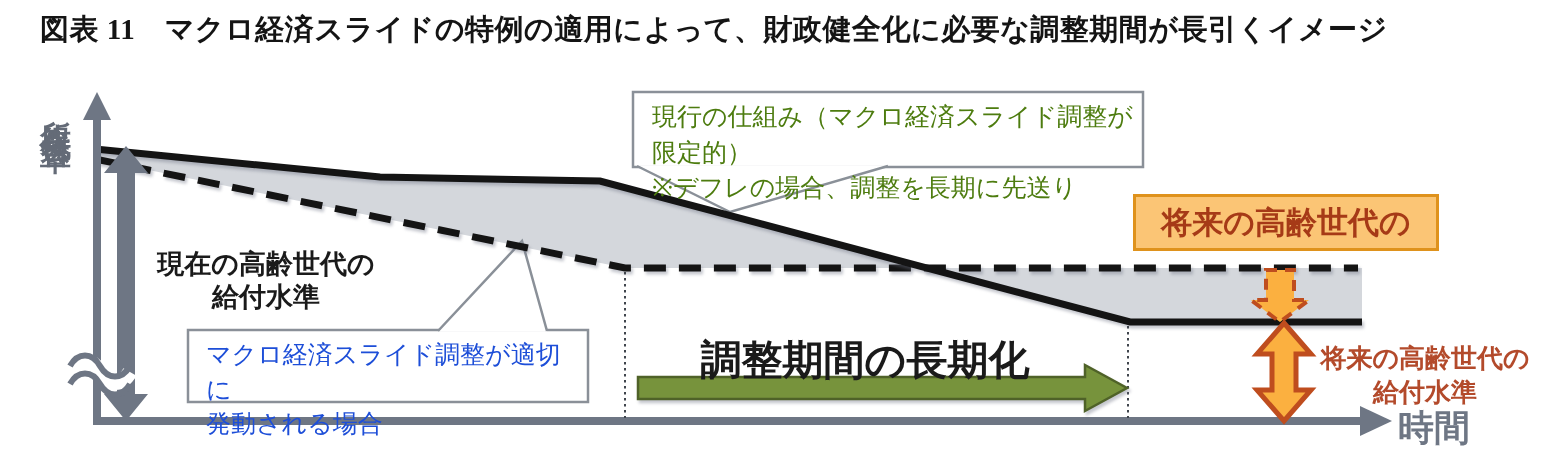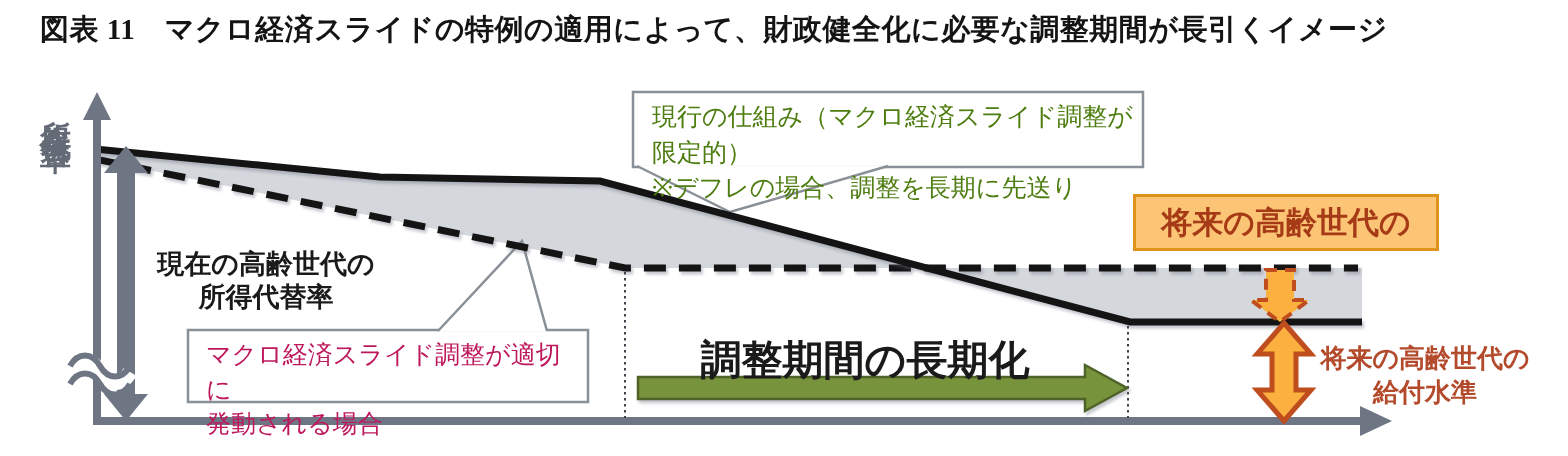--- a/index.html
+++ b/index.html
@@ -25,21 +25,21 @@
   .current-benefit{
     left:140px;top:248px;width:252px;text-align:center;
     font-size:27px;font-weight:600;color:#1a1a1a;line-height:1.22;white-space:pre-line;
   }
   .callout-text-top{
     left:652px;top:99px;width:486px;
     font-size:25px;color:#4d7c0f;line-height:1.42;white-space:pre-line;
   }
   .callout-text-bottom{
     left:206px;top:337px;width:380px;
-    font-size:25px;color:#be185d;line-height:1.38;white-space:pre-line;
+    font-size:25px;color:#1d4ed8;line-height:1.38;white-space:pre-line;
   }
   .adjustment-label{
     left:650px;top:333px;width:430px;text-align:center;
     font-size:41px;font-weight:bold;color:#1a1a1a;white-space:nowrap;
   }
   .decline-box{
     left:1133px;top:194px;width:300px;height:51px;
     background:#fbc575;border:3px solid #df921c;
     display:flex;align-items:center;justify-content:center;
     font-size:31px;font-weight:bold;color:#a63a17;white-space:nowrap;
@@ -103,31 +103,32 @@
     <polygon points="1266,270 1294,270 1294,300 1309,300 1280,322 1251,300 1266,300" fill="#fbb040" stroke="#bf4d1e" stroke-width="4" stroke-dasharray="11 8"></polygon>
 
     <polygon points="1284,323 1311,354 1296,354 1296,390 1311,390 1284,421 1257,390 1272,390 1272,354 1257,354" fill="#fbb040" stroke="#bf4d1e" stroke-width="5"></polygon>
   </svg>
 
   <div class="abs title">図表 11　マクロ経済スライドの特例の適用によって、財政健全化に必要な調整期間が長引くイメージ</div>
 
   <div class="abs y-label">所得代替率</div>
 
   <div class="abs current-benefit">現在の高齢世代の
-所得代替率</div>
+給付水準</div>
 
   <div class="abs callout-text-top">現行の仕組み（マクロ経済スライド調整が限定的）
 ※デフレの場合、調整を長期に先送り</div>
 
   <div class="abs callout-text-bottom">マクロ経済スライド調整が適切に
 発動される場合</div>
 
   <div class="abs adjustment-label">調整期間の長期化</div>
 
   <div class="abs decline-box">
     <span>将来の高齢世代の</span>
   </div>
 
   <div class="abs future-benefit">将来の高齢世代の
 給付水準</div>
 
+  <div class="abs x-label">時間</div>
 
 </div>
 
 </body></html>

